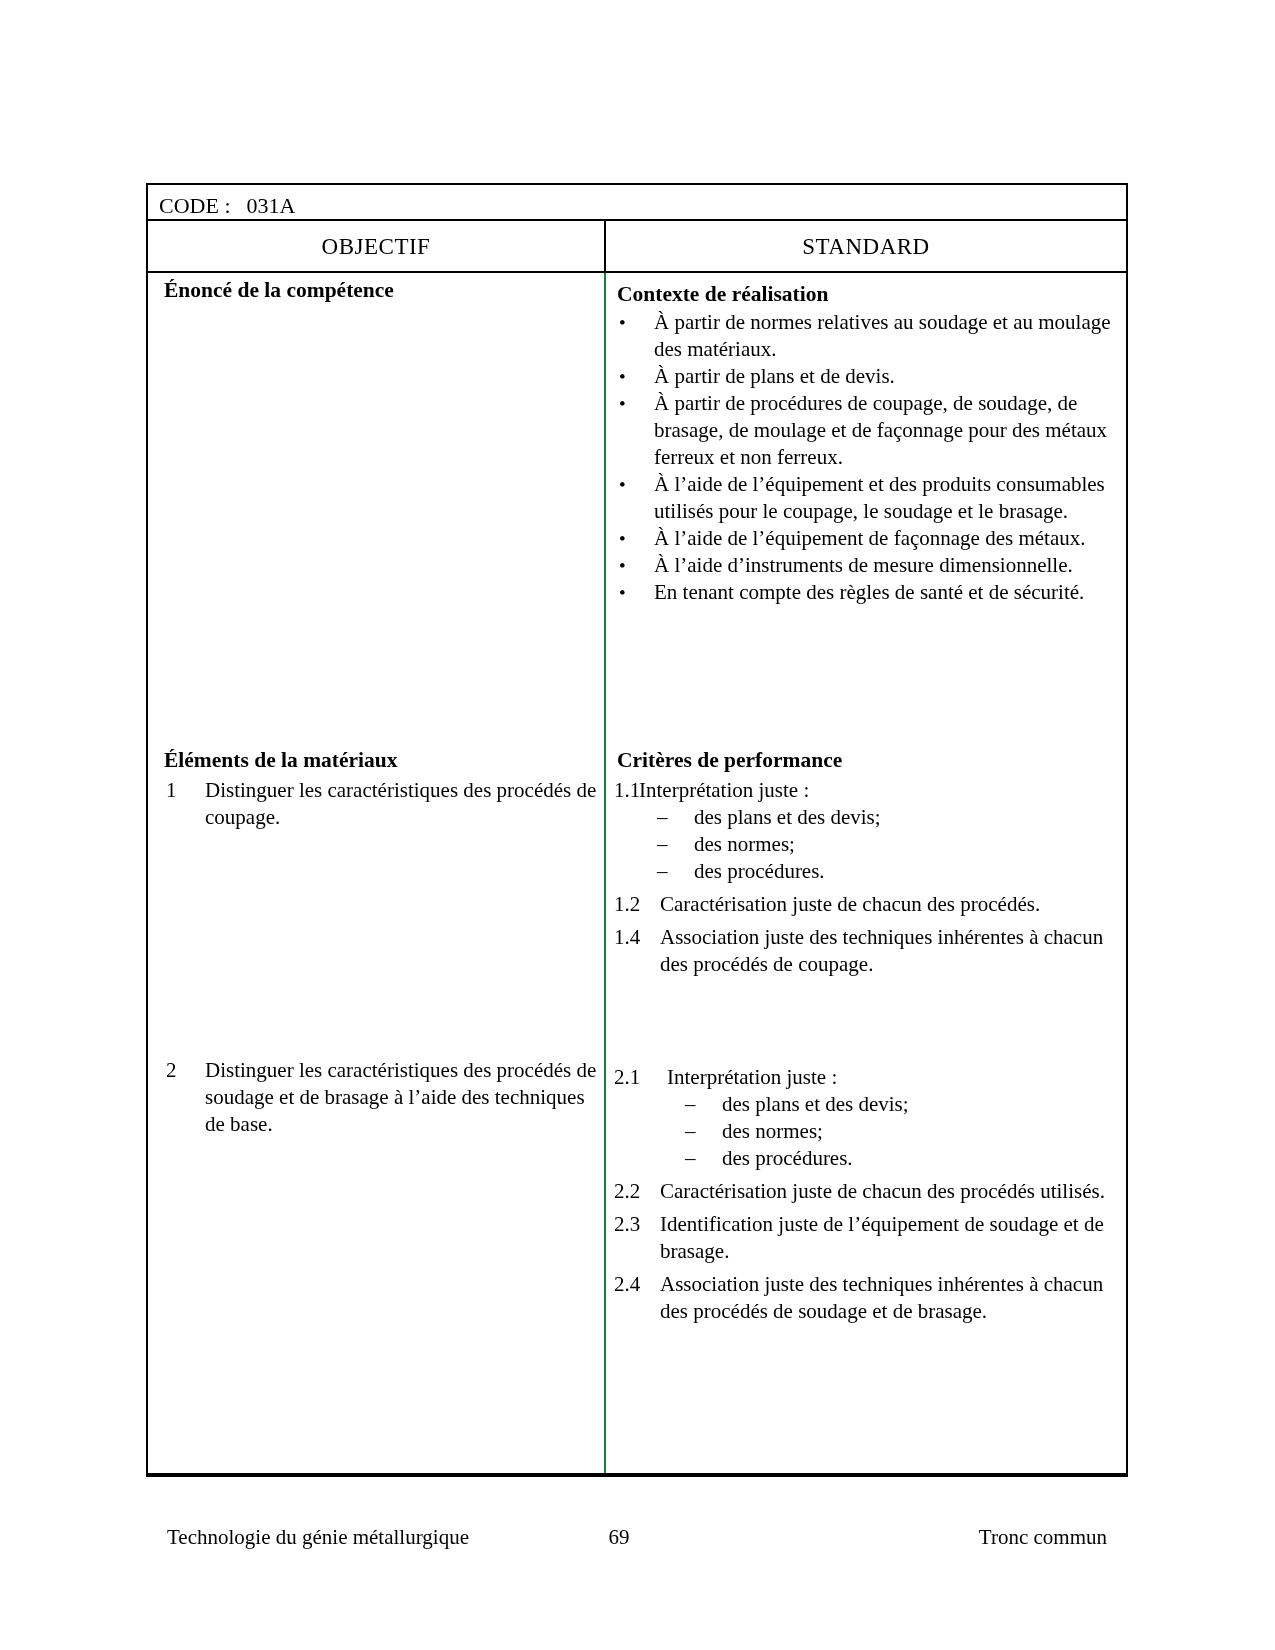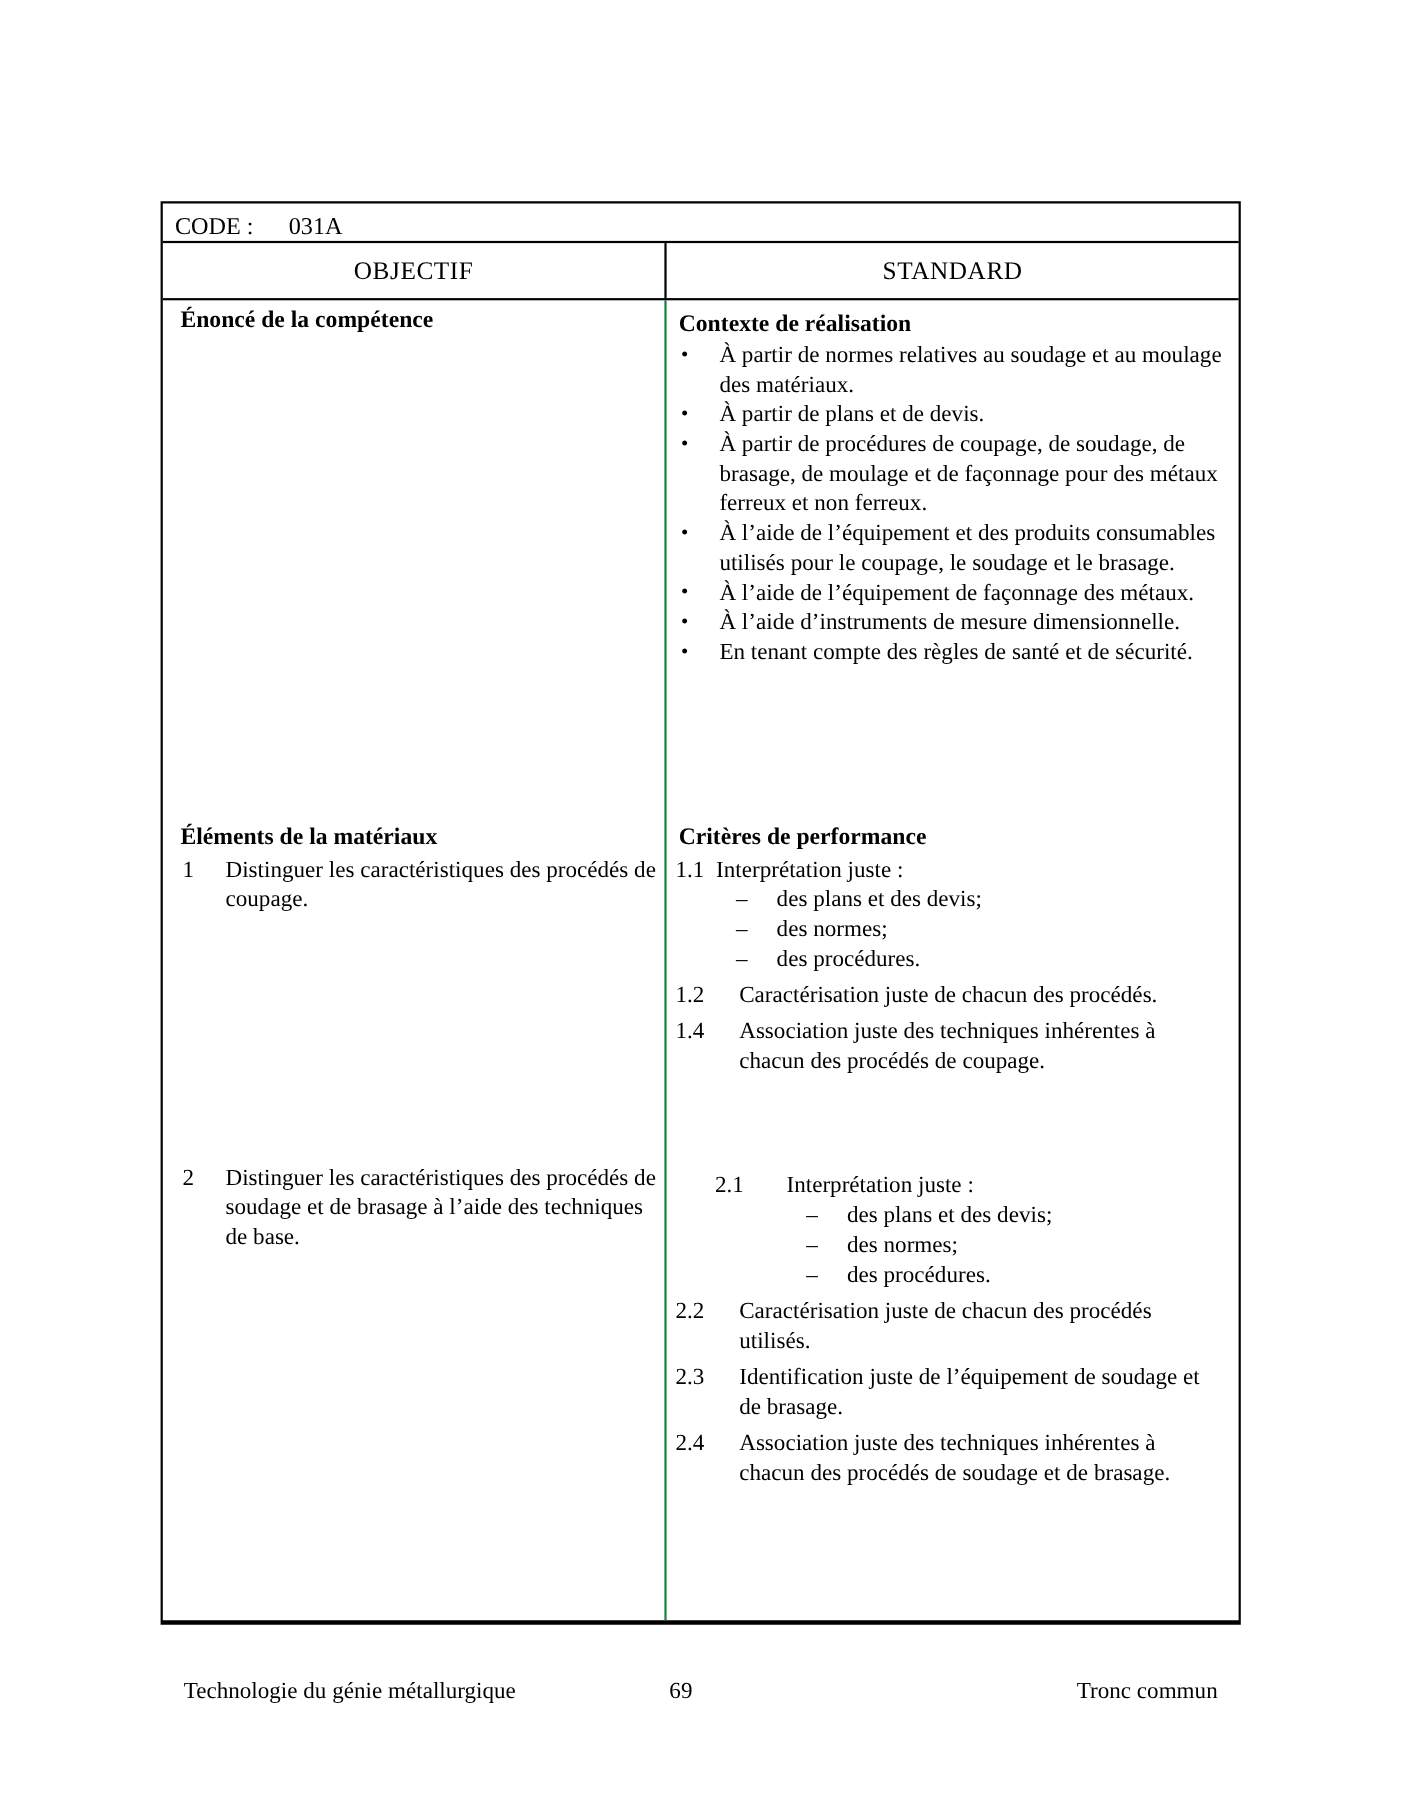--- a/index.html
+++ b/index.html
@@ -13,21 +13,21 @@
     margin:0 auto;overflow:hidden;
   }
   .doc-table{
     position:absolute;left:146px;top:183px;width:982px;height:1294px;
     border:2px solid #000;border-bottom-width:4px;box-sizing:border-box;
   }
   .row-code{
     height:36px;border-bottom:2px solid #000;box-sizing:border-box;
     display:flex;align-items:flex-end;padding-left:11px;font-size:22px;
   }
-  .code-value{margin-left:32px;}
+  .code-value{margin-left:16px;}
   .row-head{
     height:52px;border-bottom:2px solid #000;box-sizing:border-box;
     display:flex;font-size:23px;
   }
   .head-cell{display:flex;align-items:center;justify-content:center;letter-spacing:0.5px;}
   .head-left{width:456px;}
   .head-right{flex:1;border-left:2px solid #000;}
   .row-content{
     display:flex;height:1200px;box-sizing:border-box;
   }
@@ -46,24 +46,24 @@
   .num-item .ntext{flex:1;}
   
   .h-contexte{top:8px;left:11px;}
   .b-bullets{top:36px;left:13px;right:14px;}
   .bullet-row{display:flex;}
   .bullet-row .bdot{width:35px;flex:none;font-size:19px;}
   .bullet-row .btext{flex:1;}
   .h-criteres{top:474px;left:11px;}
   .crit-group-1{top:504px;left:8px;right:14px;}
   .crit-group-2{top:791px;left:8px;right:14px;}
-  .crit-item{display:flex;margin-bottom:6px;gap:12px;}
+  .crit-item{display:flex;margin-bottom:6px;}
   .crit-item .cnum{width:46px;flex:none;}
   .crit-item.w-tight .cnum{width:25px;}
-  .crit-item.w-wide .cnum{width:53px;margin-left:36px;}
+  .crit-item.w-wide .cnum{width:53px;}
   .crit-item .ctext{flex:1;}
   .sub{display:flex;}
   .sub .dash{margin-left:18px;width:37px;flex:none;}
   
   .footer-left{position:absolute;left:167px;top:1524px;}
   .footer-num{position:absolute;left:549px;width:140px;top:1524px;text-align:center;}
   .footer-right{position:absolute;right:168px;top:1524px;}
 </style>
 </head>
 <body>

